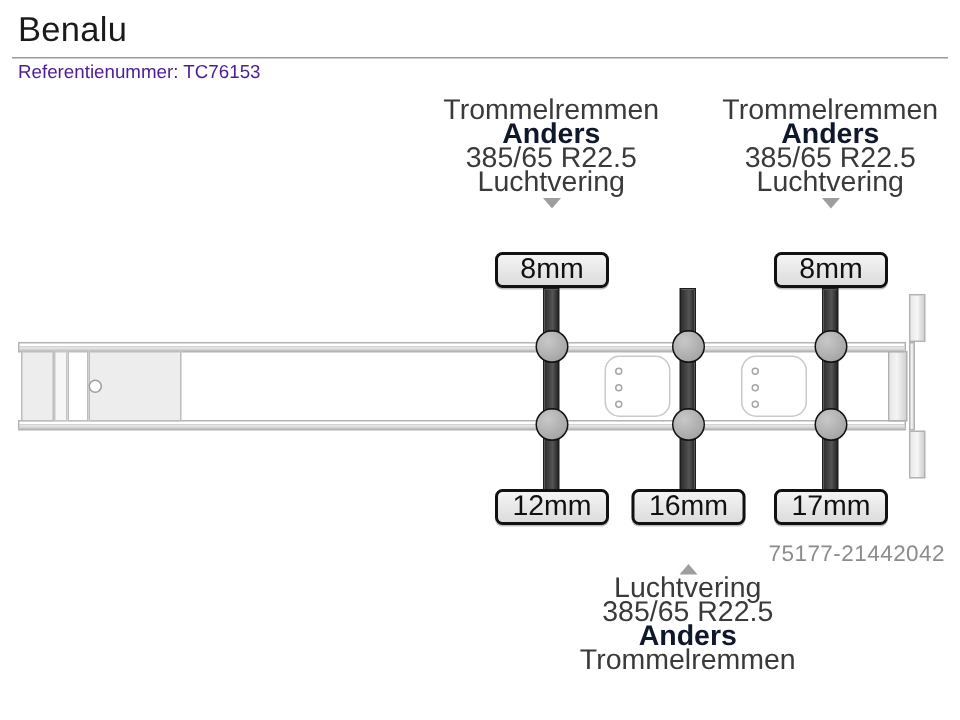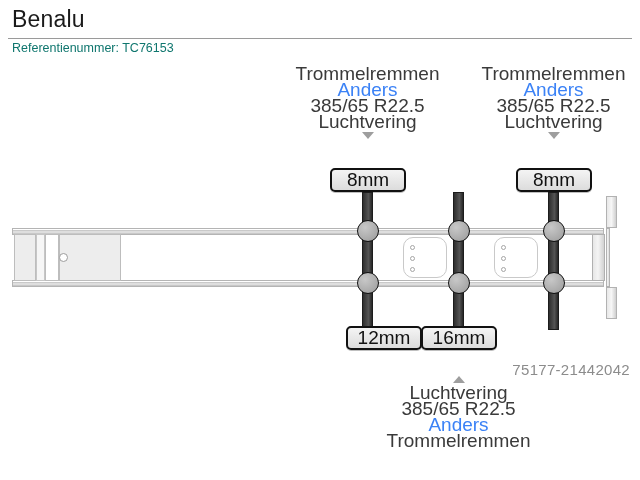--- a/index.html
+++ b/index.html
@@ -17,27 +17,27 @@
     position:absolute;left:12px;top:6px;
     font-size:23px;color:#1a1a1a;font-weight:400;letter-spacing:.2px;
     white-space:nowrap;
   }
   .divider{
     position:absolute;left:8px;top:38px;width:624px;height:1px;
     background:#9a9a9a;
   }
   .refline{
     position:absolute;left:12px;top:41px;
-    font-size:12.5px;color:#0f766e;white-space:nowrap;
+    font-size:12.5px;color:#4c1d95;white-space:nowrap;
   }
 
   
   .callout{position:absolute;text-align:center;white-space:nowrap;line-height:16px;}
   .callout .ln{font-size:19px;color:#3a3a3a;}
-  .callout .ln.dim{color:#3b82f6;}
+  .callout .ln.dim{color:#0f172a;font-weight:bold;}
   .tri{
     width:0;height:0;margin:2px auto 0;
     border-left:6px solid transparent;border-right:6px solid transparent;
   }
   .tri.down{border-top:7px solid #9e9e9e;}
   .tri.up{border-bottom:7px solid #9e9e9e;}
 
   
   .mbox{
     position:absolute;
@@ -174,22 +174,23 @@
   <div class="wheel" style="left:357px;top:272px;"></div>
 
   <div class="axle" style="left:453px;top:192px;height:138px;"></div>
   <div class="wheel" style="left:448px;top:220px;"></div>
   <div class="wheel" style="left:448px;top:272px;"></div>
 
   <div class="axle" style="left:548px;top:192px;height:138px;"></div>
   <div class="wheel" style="left:543px;top:220px;"></div>
   <div class="wheel" style="left:543px;top:272px;"></div>
 
-  <div class="mbox" style="left:330px;top:326px;margin-left:16px;">12mm</div>
+  <div class="mbox" style="left:330px;top:326px;">12mm</div>
   <div class="mbox" style="left:421px;top:326px;text-align:center;">16mm</div>
+  <div class="mbox" style="left:516px;top:326px;">17mm</div>
 
   <div class="callout" style="left:386px;top:374px;width:145px;">
     <div class="tri up"></div>
     <div class="ln" style="margin-top:2px;">Luchtvering</div>
     <div class="ln">385/65 R22.5</div>
     <div class="ln dim">Anders</div>
     <div class="ln">Trommelremmen</div>
   </div>
 
   <div class="watermark">75177-21442042</div>

